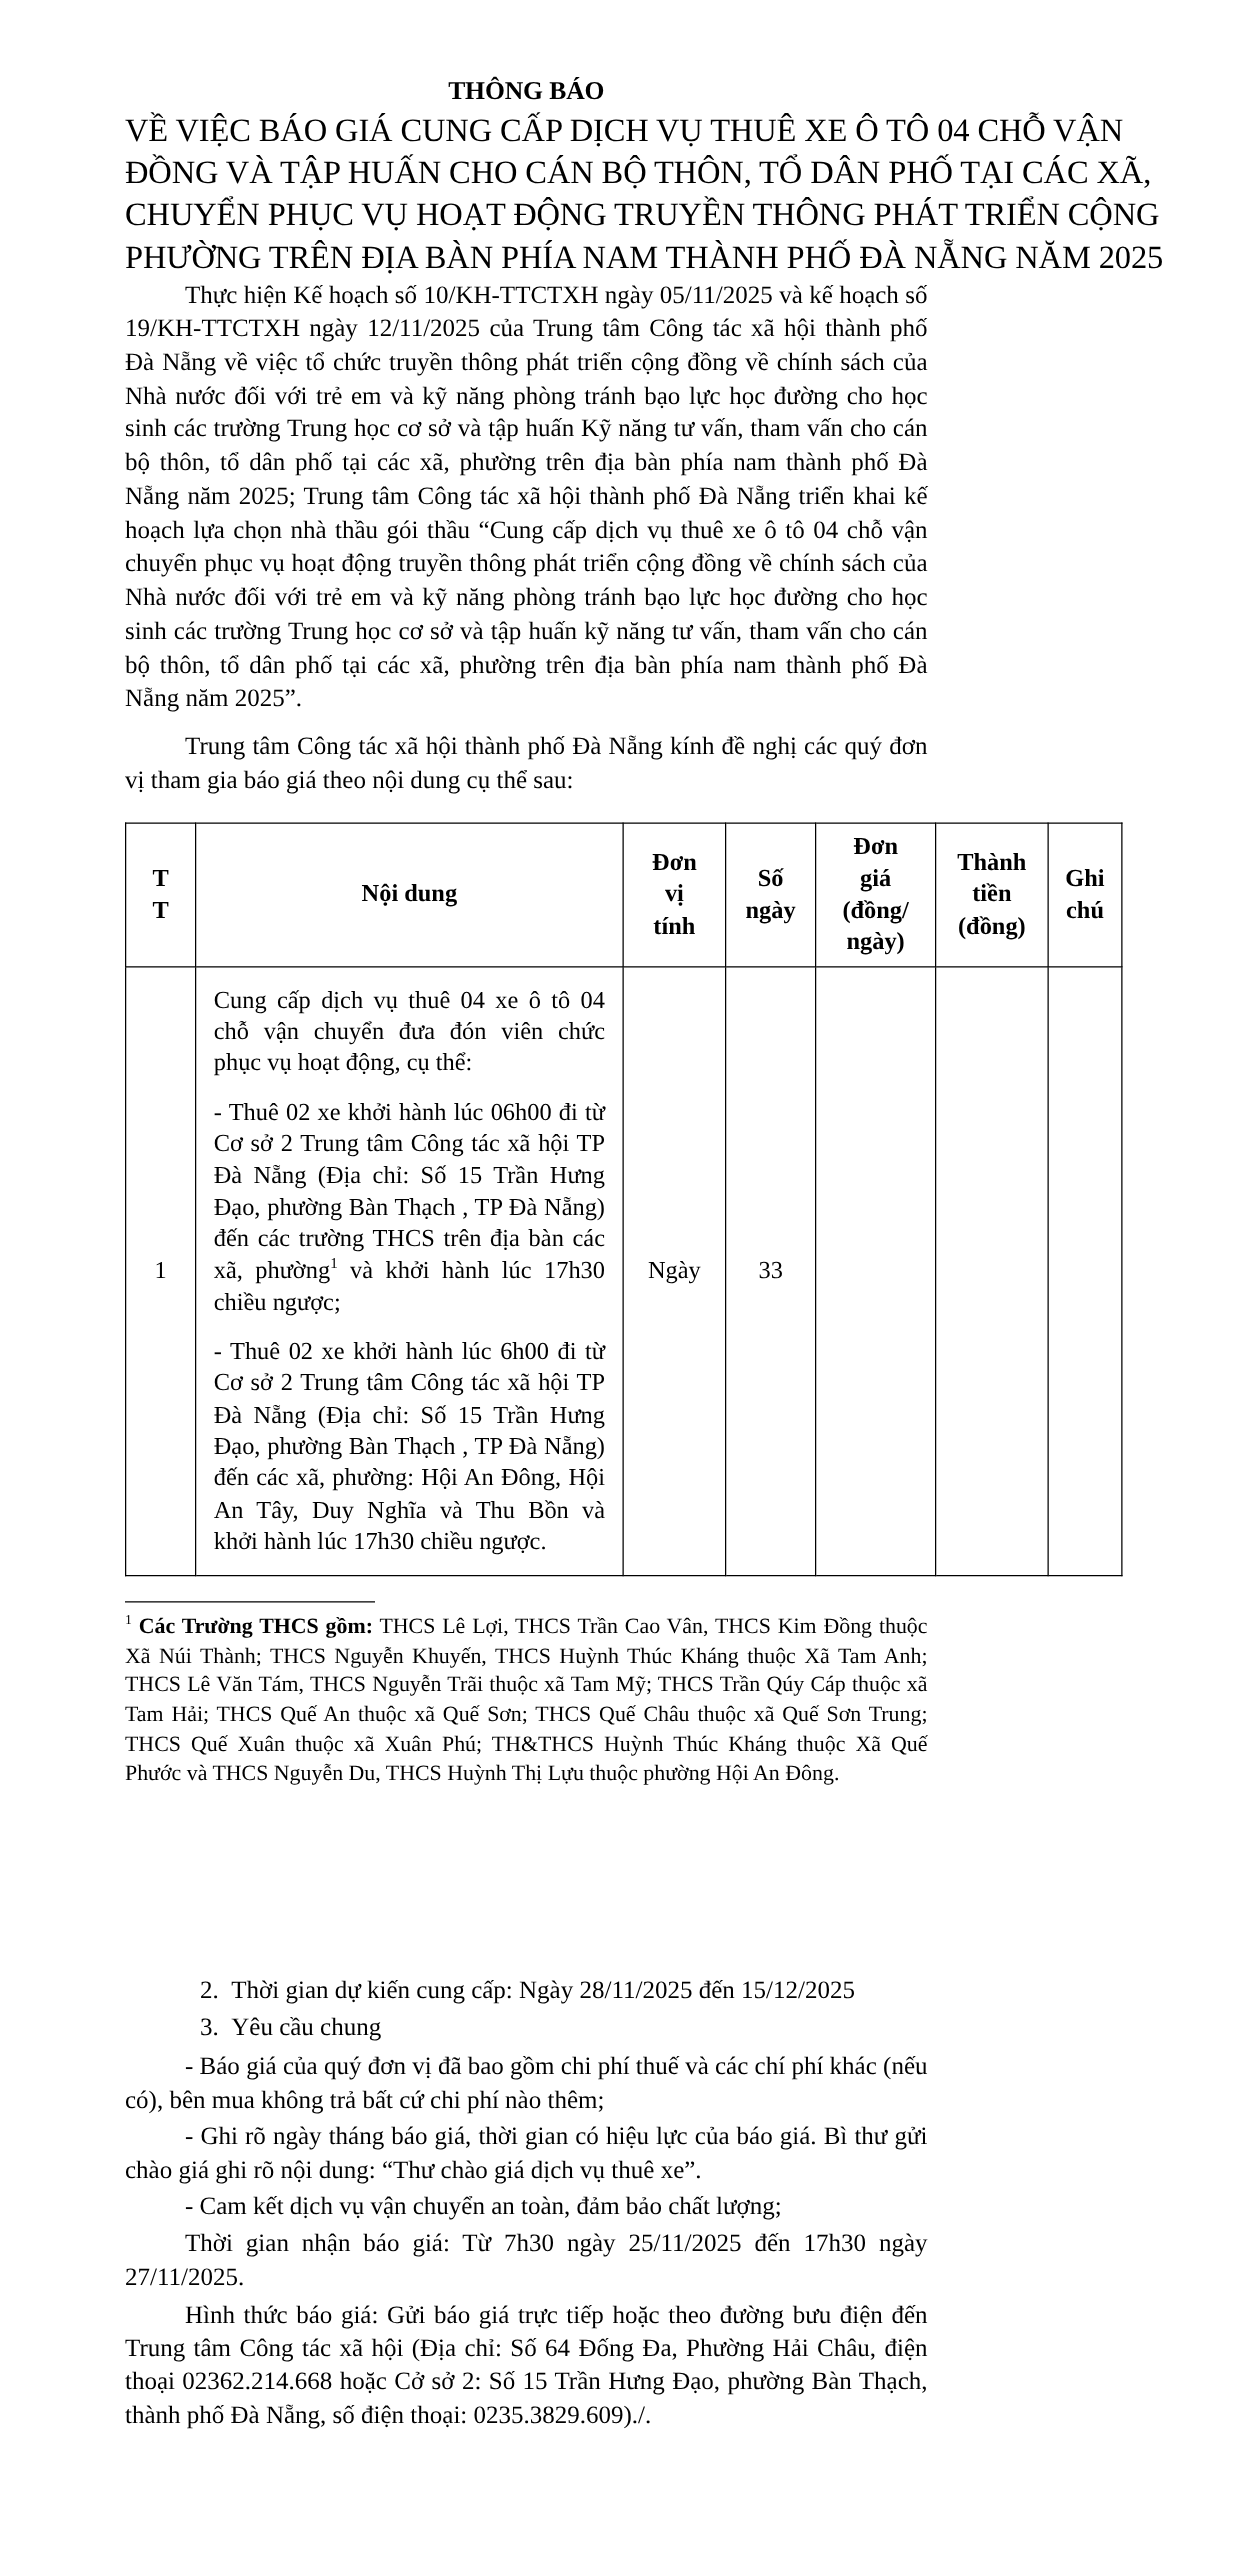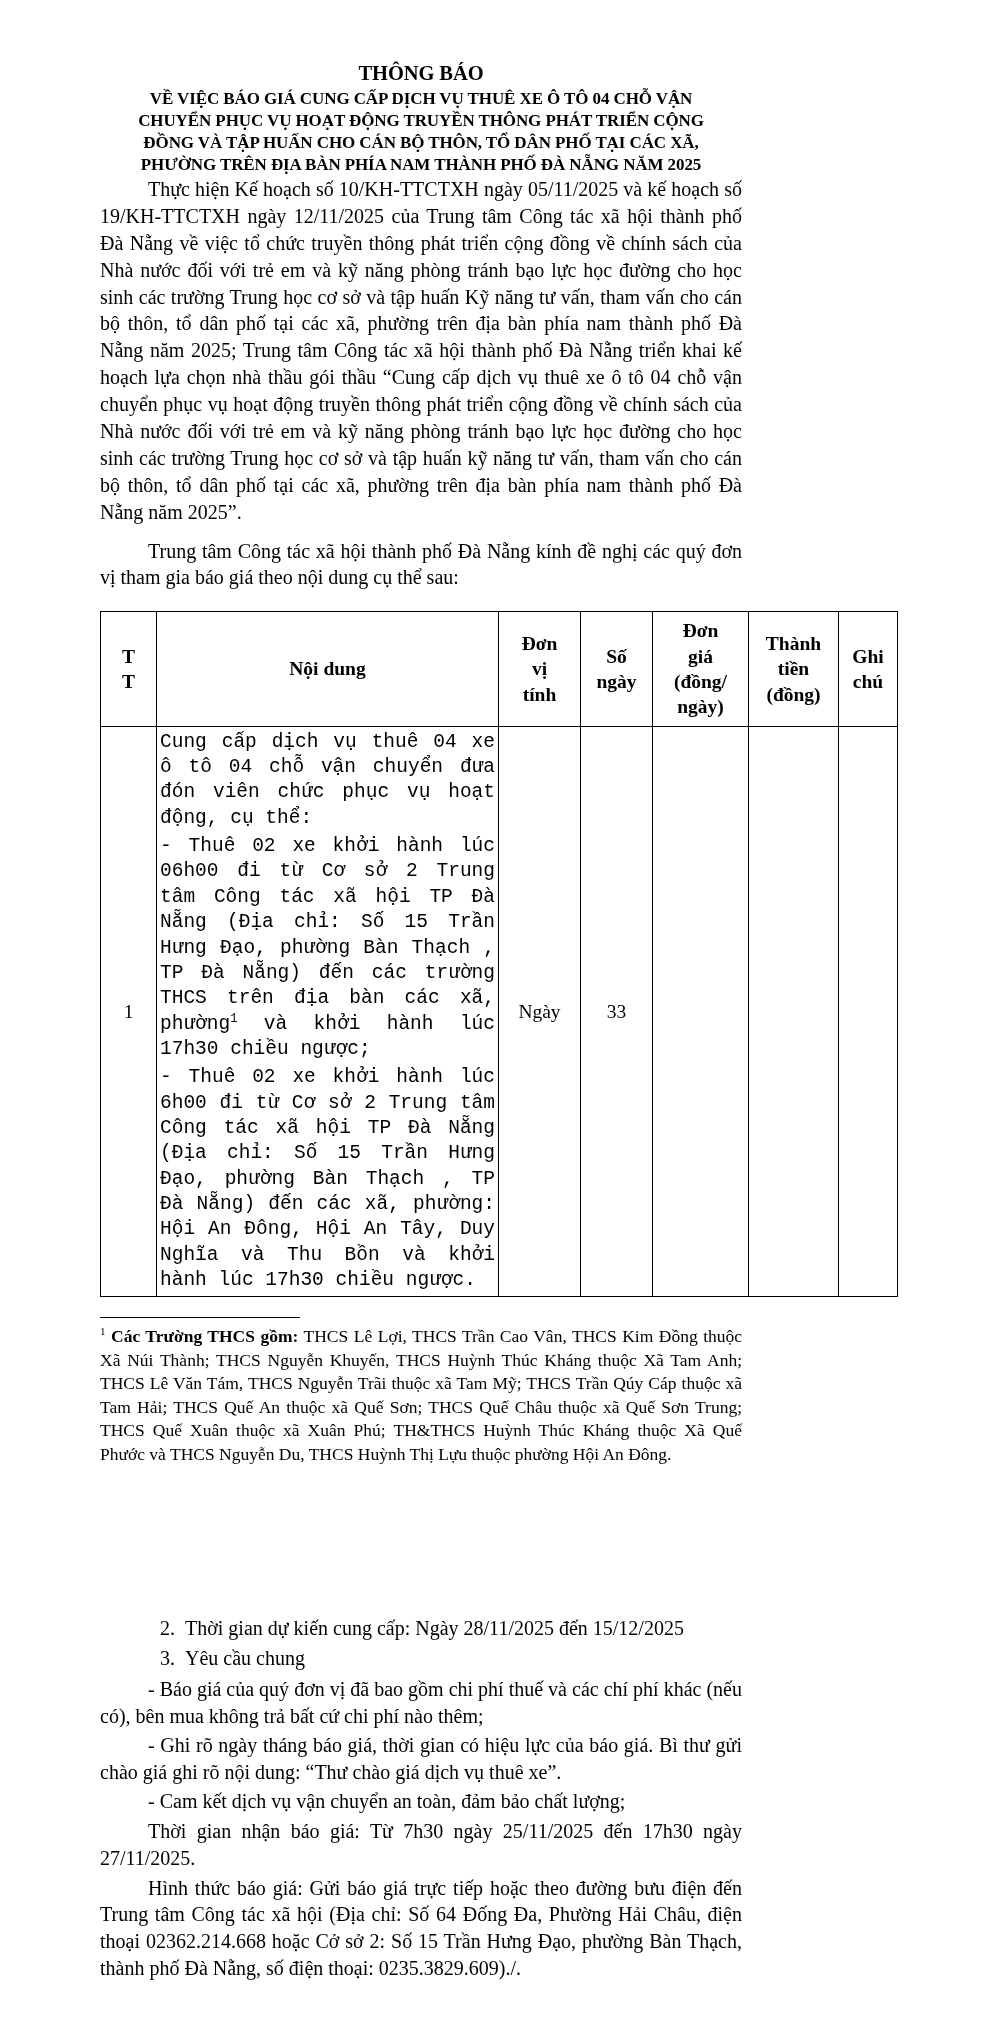--- a/index.html
+++ b/index.html
@@ -29,22 +29,22 @@
     font-size: 20.5px;
     line-height: 1.30;
     letter-spacing: -0.1px;
   }
   .title-main {
     font-size: 20.5px;
     font-weight: bold;
     margin-bottom: 1px;
   }
   .title-sub {
-    font-size: 17px;
-    font-weight: bold;
+    font-size: 26px;
+    font-weight: normal;
   }
   .title-sub div {
     white-space: nowrap;
   }
 
   
   .para {
     font-size: 20px;
     line-height: 1.345;
     text-align: justify;
@@ -101,21 +101,21 @@
     font-size: 20px;
   }
   td.cell-noidung {
     text-align: justify;
     text-justify: inter-word;
     vertical-align: top;
     padding: 6px 7px 6px 8px;
     font-size: 19.5px;
     line-height: 1.325;
   }
-  td.cell-noidung p { margin: 3px; font-family: Liberation Mono, monospace; }
+  td.cell-noidung p { margin: 14px; }
   td.cell-center {
     text-align: center;
     vertical-align: middle;
     font-size: 19.5px;
   }
   sup.fn { font-size: 12px; vertical-align: super; line-height: 0; }
 
   
   .footnote-wrap { margin-top: 20px; }
   .footnote-rule {
@@ -149,22 +149,22 @@
 </style>
 </head>
 <body>
 
 <div class="page">
 
   <div class="title-block">
     <div class="title-main">THÔNG BÁO</div>
     <div class="title-sub">
       <div>VỀ VIỆC BÁO GIÁ CUNG CẤP DỊCH VỤ THUÊ XE Ô TÔ 04 CHỖ VẬN</div>
+      <div>ĐỒNG VÀ TẬP HUẤN CHO CÁN BỘ THÔN, TỔ DÂN PHỐ TẠI CÁC XÃ,</div>
       <div>CHUYỂN PHỤC VỤ HOẠT ĐỘNG TRUYỀN THÔNG PHÁT TRIỂN CỘNG</div>
-      <div>ĐỒNG VÀ TẬP HUẤN CHO CÁN BỘ THÔN, TỔ DÂN PHỐ TẠI CÁC XÃ,</div>
       <div>PHƯỜNG TRÊN ĐỊA BÀN PHÍA NAM THÀNH PHỐ ĐÀ NẴNG NĂM 2025</div>
     </div>
   </div>
 
   <p class="para first">Thực hiện Kế hoạch số 10/KH-TTCTXH ngày 05/11/2025 và kế hoạch số 19/KH-TTCTXH ngày 12/11/2025 của Trung tâm Công tác xã hội thành phố Đà Nẵng về việc tổ chức truyền thông phát triển cộng đồng về chính sách của Nhà nước đối với trẻ em và kỹ năng phòng tránh bạo lực học đường cho học sinh các trường Trung học cơ sở và tập huấn Kỹ năng tư vấn, tham vấn cho cán bộ thôn, tổ dân phố tại các xã, phường trên địa bàn phía nam thành phố Đà Nẵng năm 2025; Trung tâm Công tác xã hội thành phố Đà Nẵng triển khai kế hoạch lựa chọn nhà thầu gói thầu “Cung cấp dịch vụ thuê xe ô tô 04 chỗ vận chuyển phục vụ hoạt động truyền thông phát triển cộng đồng về chính sách của Nhà nước đối với trẻ em và kỹ năng phòng tránh bạo lực học đường cho học sinh các trường Trung học cơ sở và tập huấn kỹ năng tư vấn, tham vấn cho cán bộ thôn, tổ dân phố tại các xã, phường trên địa bàn phía nam thành phố Đà Nẵng năm 2025”.</p>
 
   <div class="block-gap-1"></div>
 
   <p class="para">Trung tâm Công tác xã hội thành phố Đà Nẵng kính đề nghị các quý đơn vị tham gia báo giá theo nội dung cụ thể sau:</p>
 

